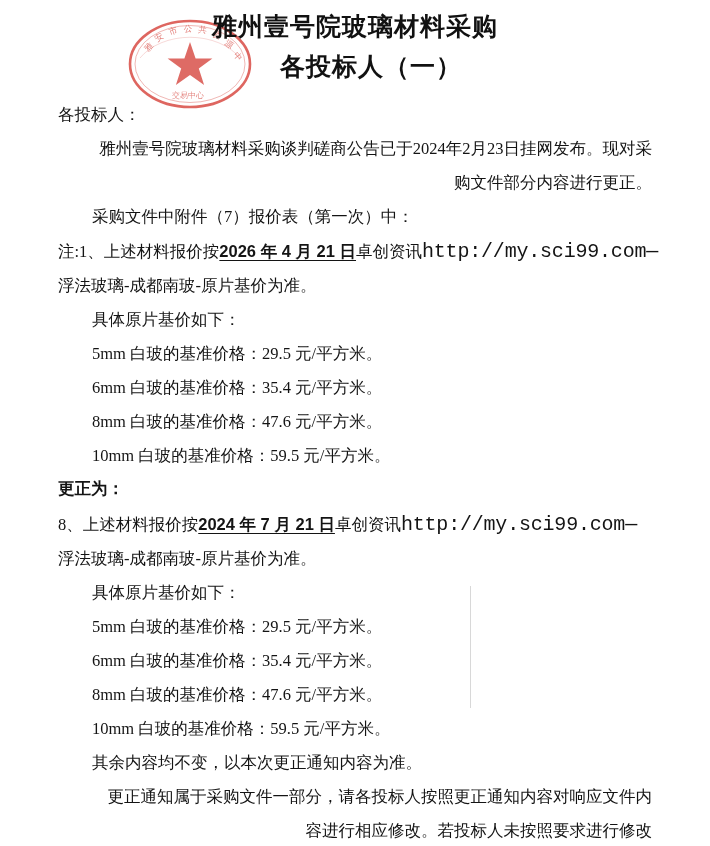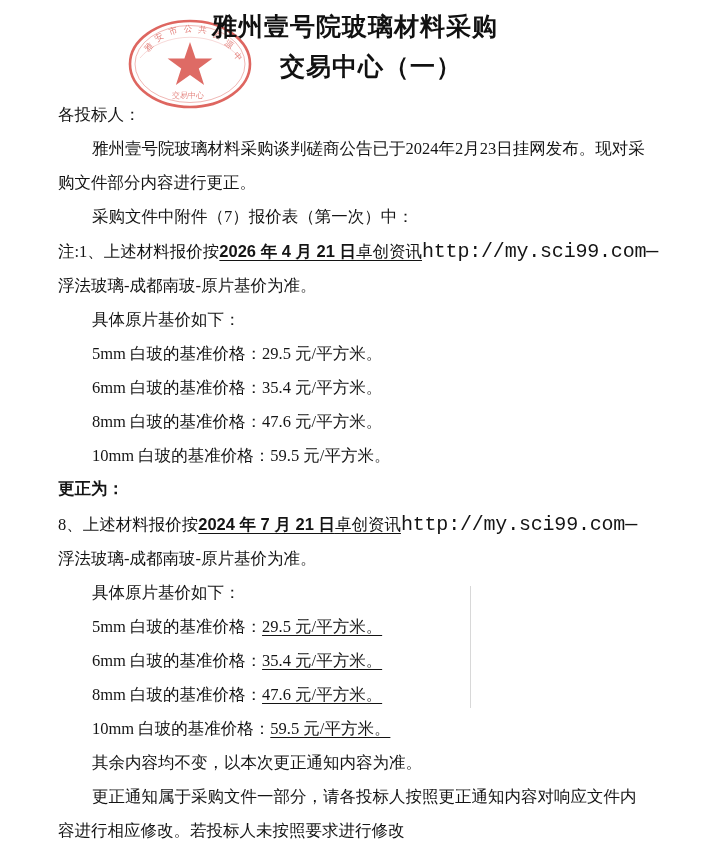--- a/index.html
+++ b/index.html
@@ -66,36 +66,36 @@
     line-height: 34px;
     white-space: nowrap;
   }
   .indent1 { text-indent: 34px; }
   .indent2 { padding-left: 34px; }
   .bold {
     font-family: Liberation Mono, monospace;
     font-weight: bold;
   }
   .u {
-    text-decoration: underline;
     text-underline-offset: 3px;
   }
   .u-bold {
     font-family: "Liberation Sans", "DejaVu Sans", sans-serif;
     font-weight: bold;
     text-decoration: underline;
     text-underline-offset: 3px;
   }
   .mono {
     font-family: "Liberation Mono", "DejaVu Sans Mono", monospace;
     font-size: 20px;
     letter-spacing: -0.2px;
   }
   .justify-wrap {
     white-space: normal;
+    text-align: right;
   }
 
   
   .scan-line {
     position: absolute;
     left: 470px;
     top: 586px;
     width: 1px;
     height: 122px;
     background: #d8d8d8;
@@ -124,21 +124,21 @@
     </g>
     <g fill="#d2322a" opacity="0.68" font-family="'Liberation Sans', sans-serif" font-size="8">
       <text x="46" y="80">交易中心</text>
     </g>
   </svg>
 
   <div class="scan-line"></div>
 
   <div class="title-block">
     <div class="title-line">雅州壹号院玻璃材料采购</div>
-    <div class="title-line second">交易中心（一）</div>
+    <div class="title-line second">各投标人（一）</div>
   </div>
 
   <div class="body">
 
     <p class="p">各投标人：</p>
 
     <p class="p indent1 justify-wrap">雅州壹号院玻璃材料采购谈判磋商公告已于2024年2月23日挂网发布。现对采购文件部分内容进行更正。</p>
 
     <p class="p indent1">采购文件中附件（7）报价表（第一次）中：</p>
 

